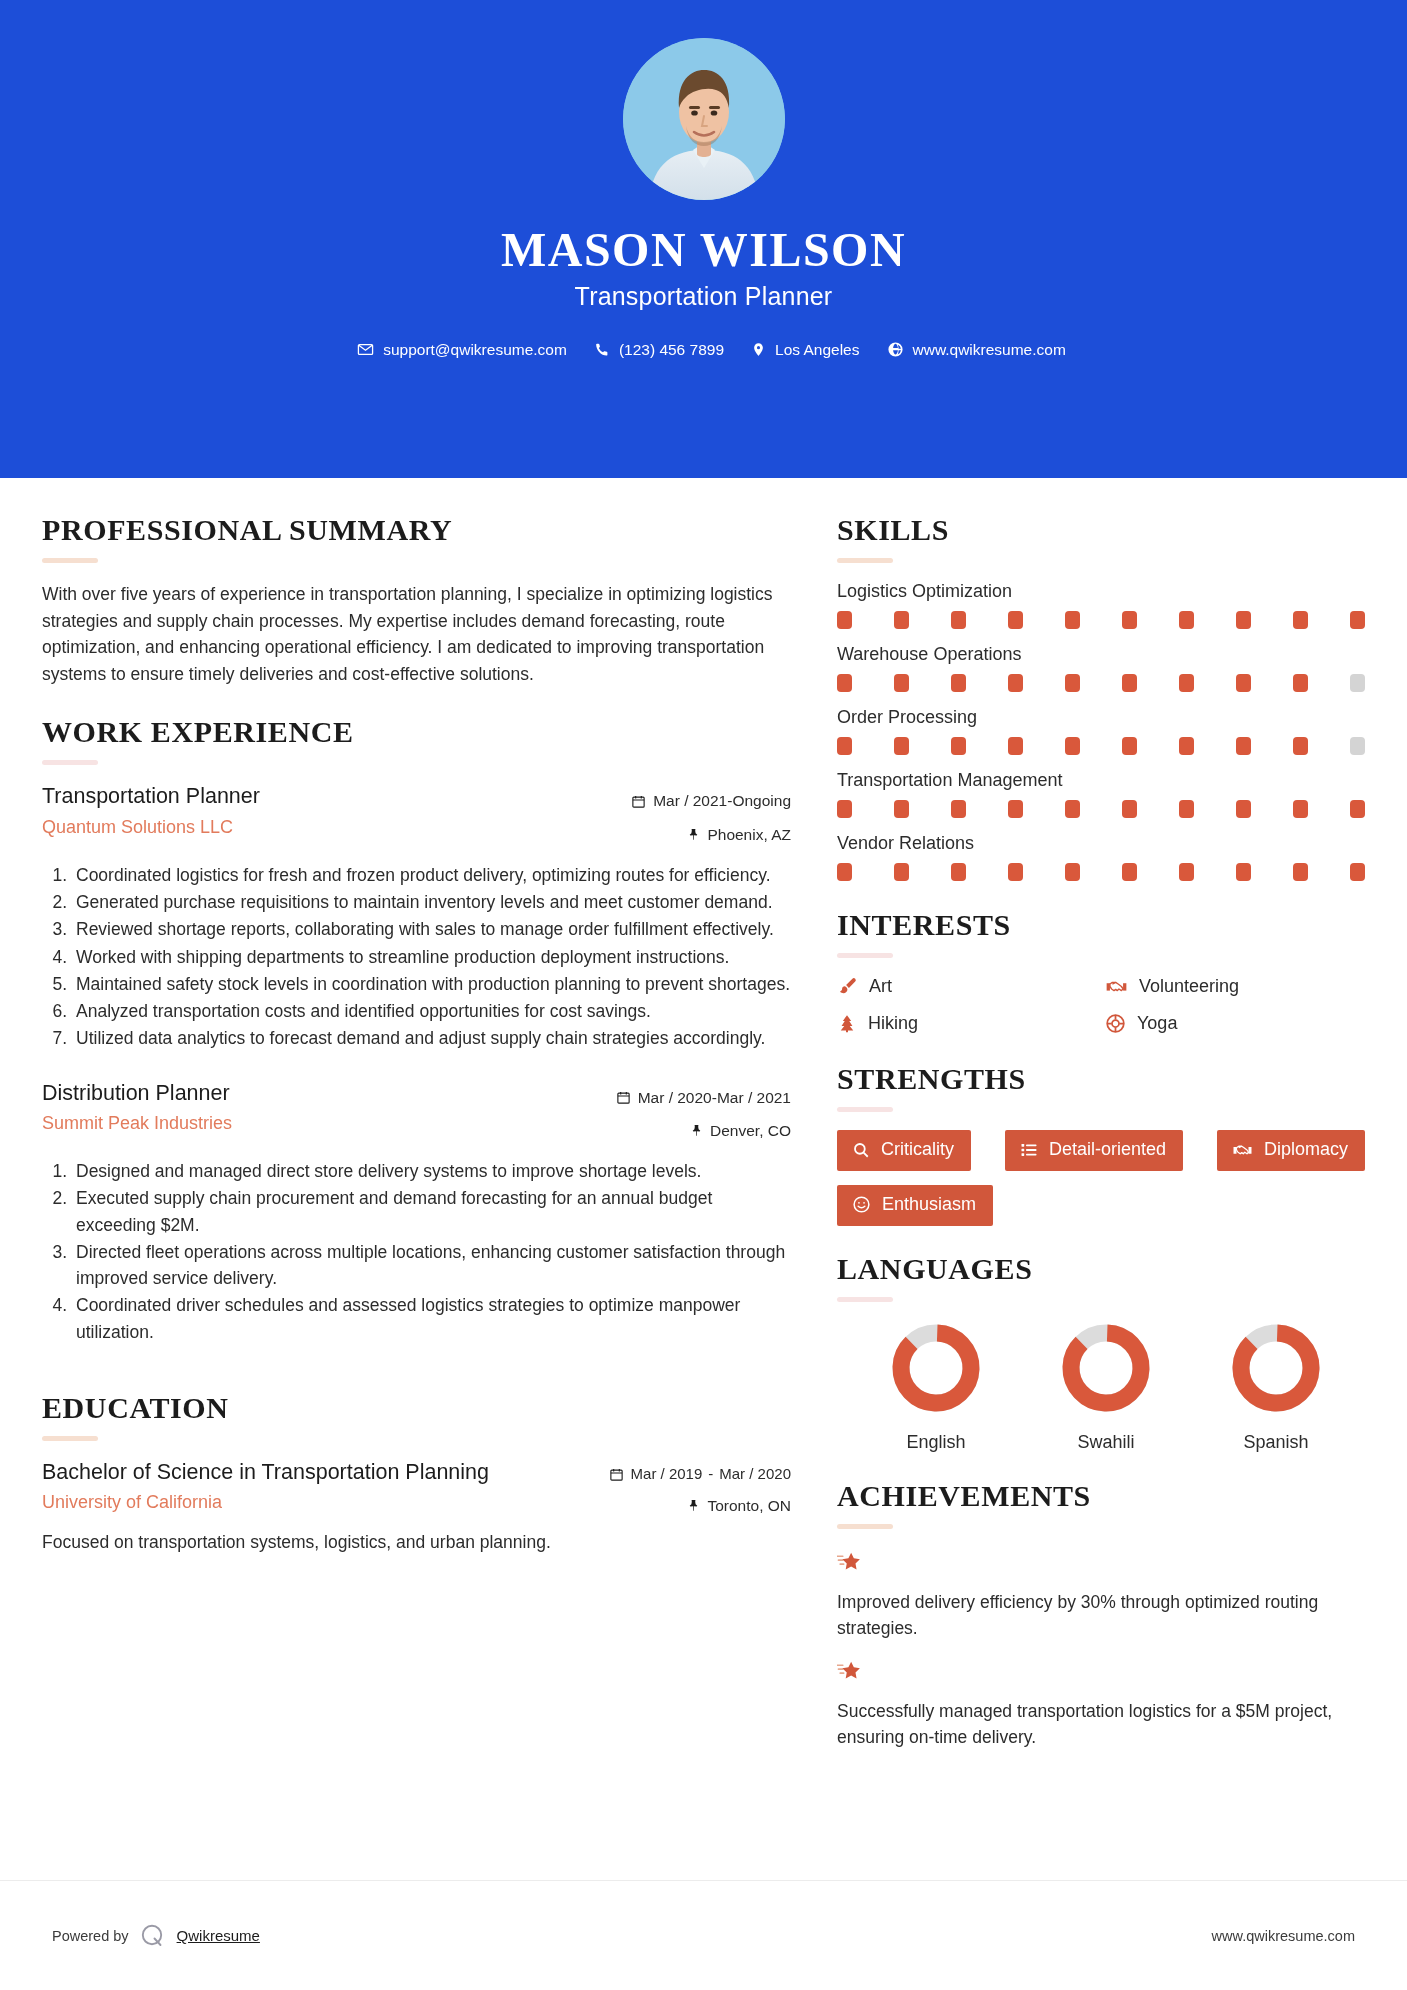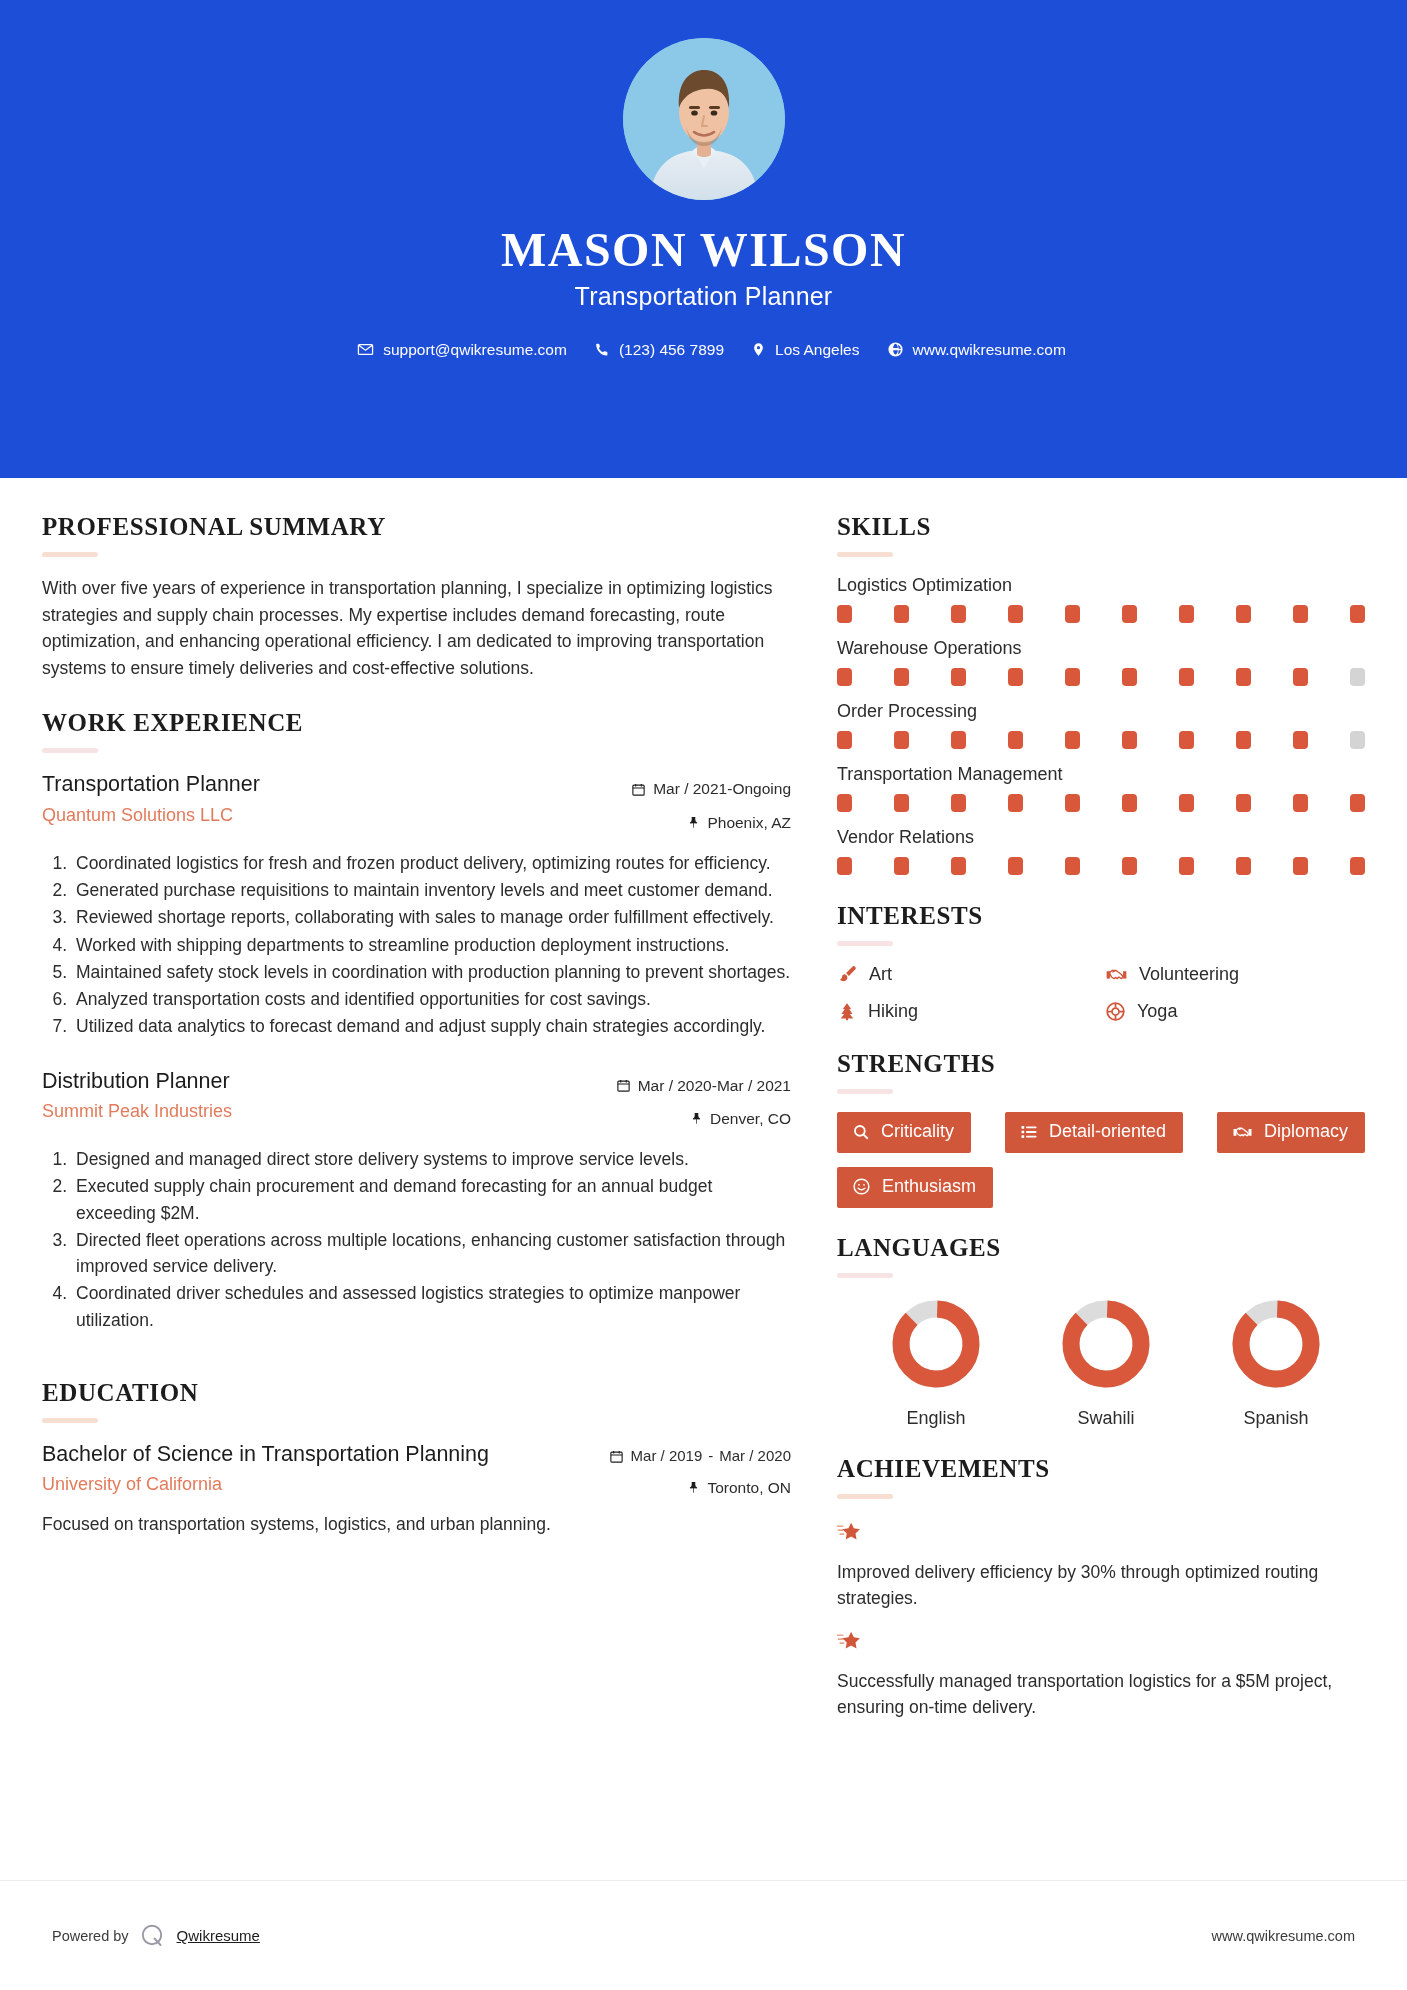--- a/index.html
+++ b/index.html
@@ -78,21 +78,21 @@
     padding: 0 42px;
     margin-top: 35px;
     gap: 0;
   }
   .col-left { width: 795px; padding-right: 46px; }
   .col-right { width: 528px; }
 
   .sec-head {
     font-family: "Liberation Serif", serif;
     font-weight: 700;
-    font-size: 25px;
+    font-size: 30px;
     letter-spacing: 0.6px;
     color: #1c1c1c;
     text-transform: uppercase;
   }
   .sec-rule {
     width: 56px;
     height: 5px;
     background: #F6DFD0;
     border-radius: 3px;
     margin-top: 11px;
@@ -423,21 +423,21 @@
               </div>
               <div class="meta-line">
                 <svg width="13" height="15" viewBox="0 0 24 24" fill="#1c1c1c">
                   <path d="M14.5 2l1.5 1.4-1 1 .9 5.4 3.1 2.6-1.2 1.3-5.1-.2-.1 8-1.2 0-.1-8-5.1.2-1.2-1.3 3.1-2.6.9-5.4-1-1L9.5 2z"></path>
                 </svg>
                 <span>Denver, CO</span>
               </div>
             </div>
           </div>
           <ol class="bullets">
-            <li>Designed and managed direct store delivery systems to improve service levels.</li>
+            <li>Designed and managed direct store delivery systems to improve shortage levels.</li>
             <li>Executed supply chain procurement and demand forecasting for an annual budget exceeding $2M.</li>
             <li>Directed fleet operations across multiple locations, enhancing customer satisfaction through improved service delivery.</li>
             <li>Coordinated driver schedules and assessed logistics strategies to optimize manpower utilization.</li>
           </ol>
         </div>
       </div>
 
       <div class="sec-gap-lg"></div>
 
       <div>

